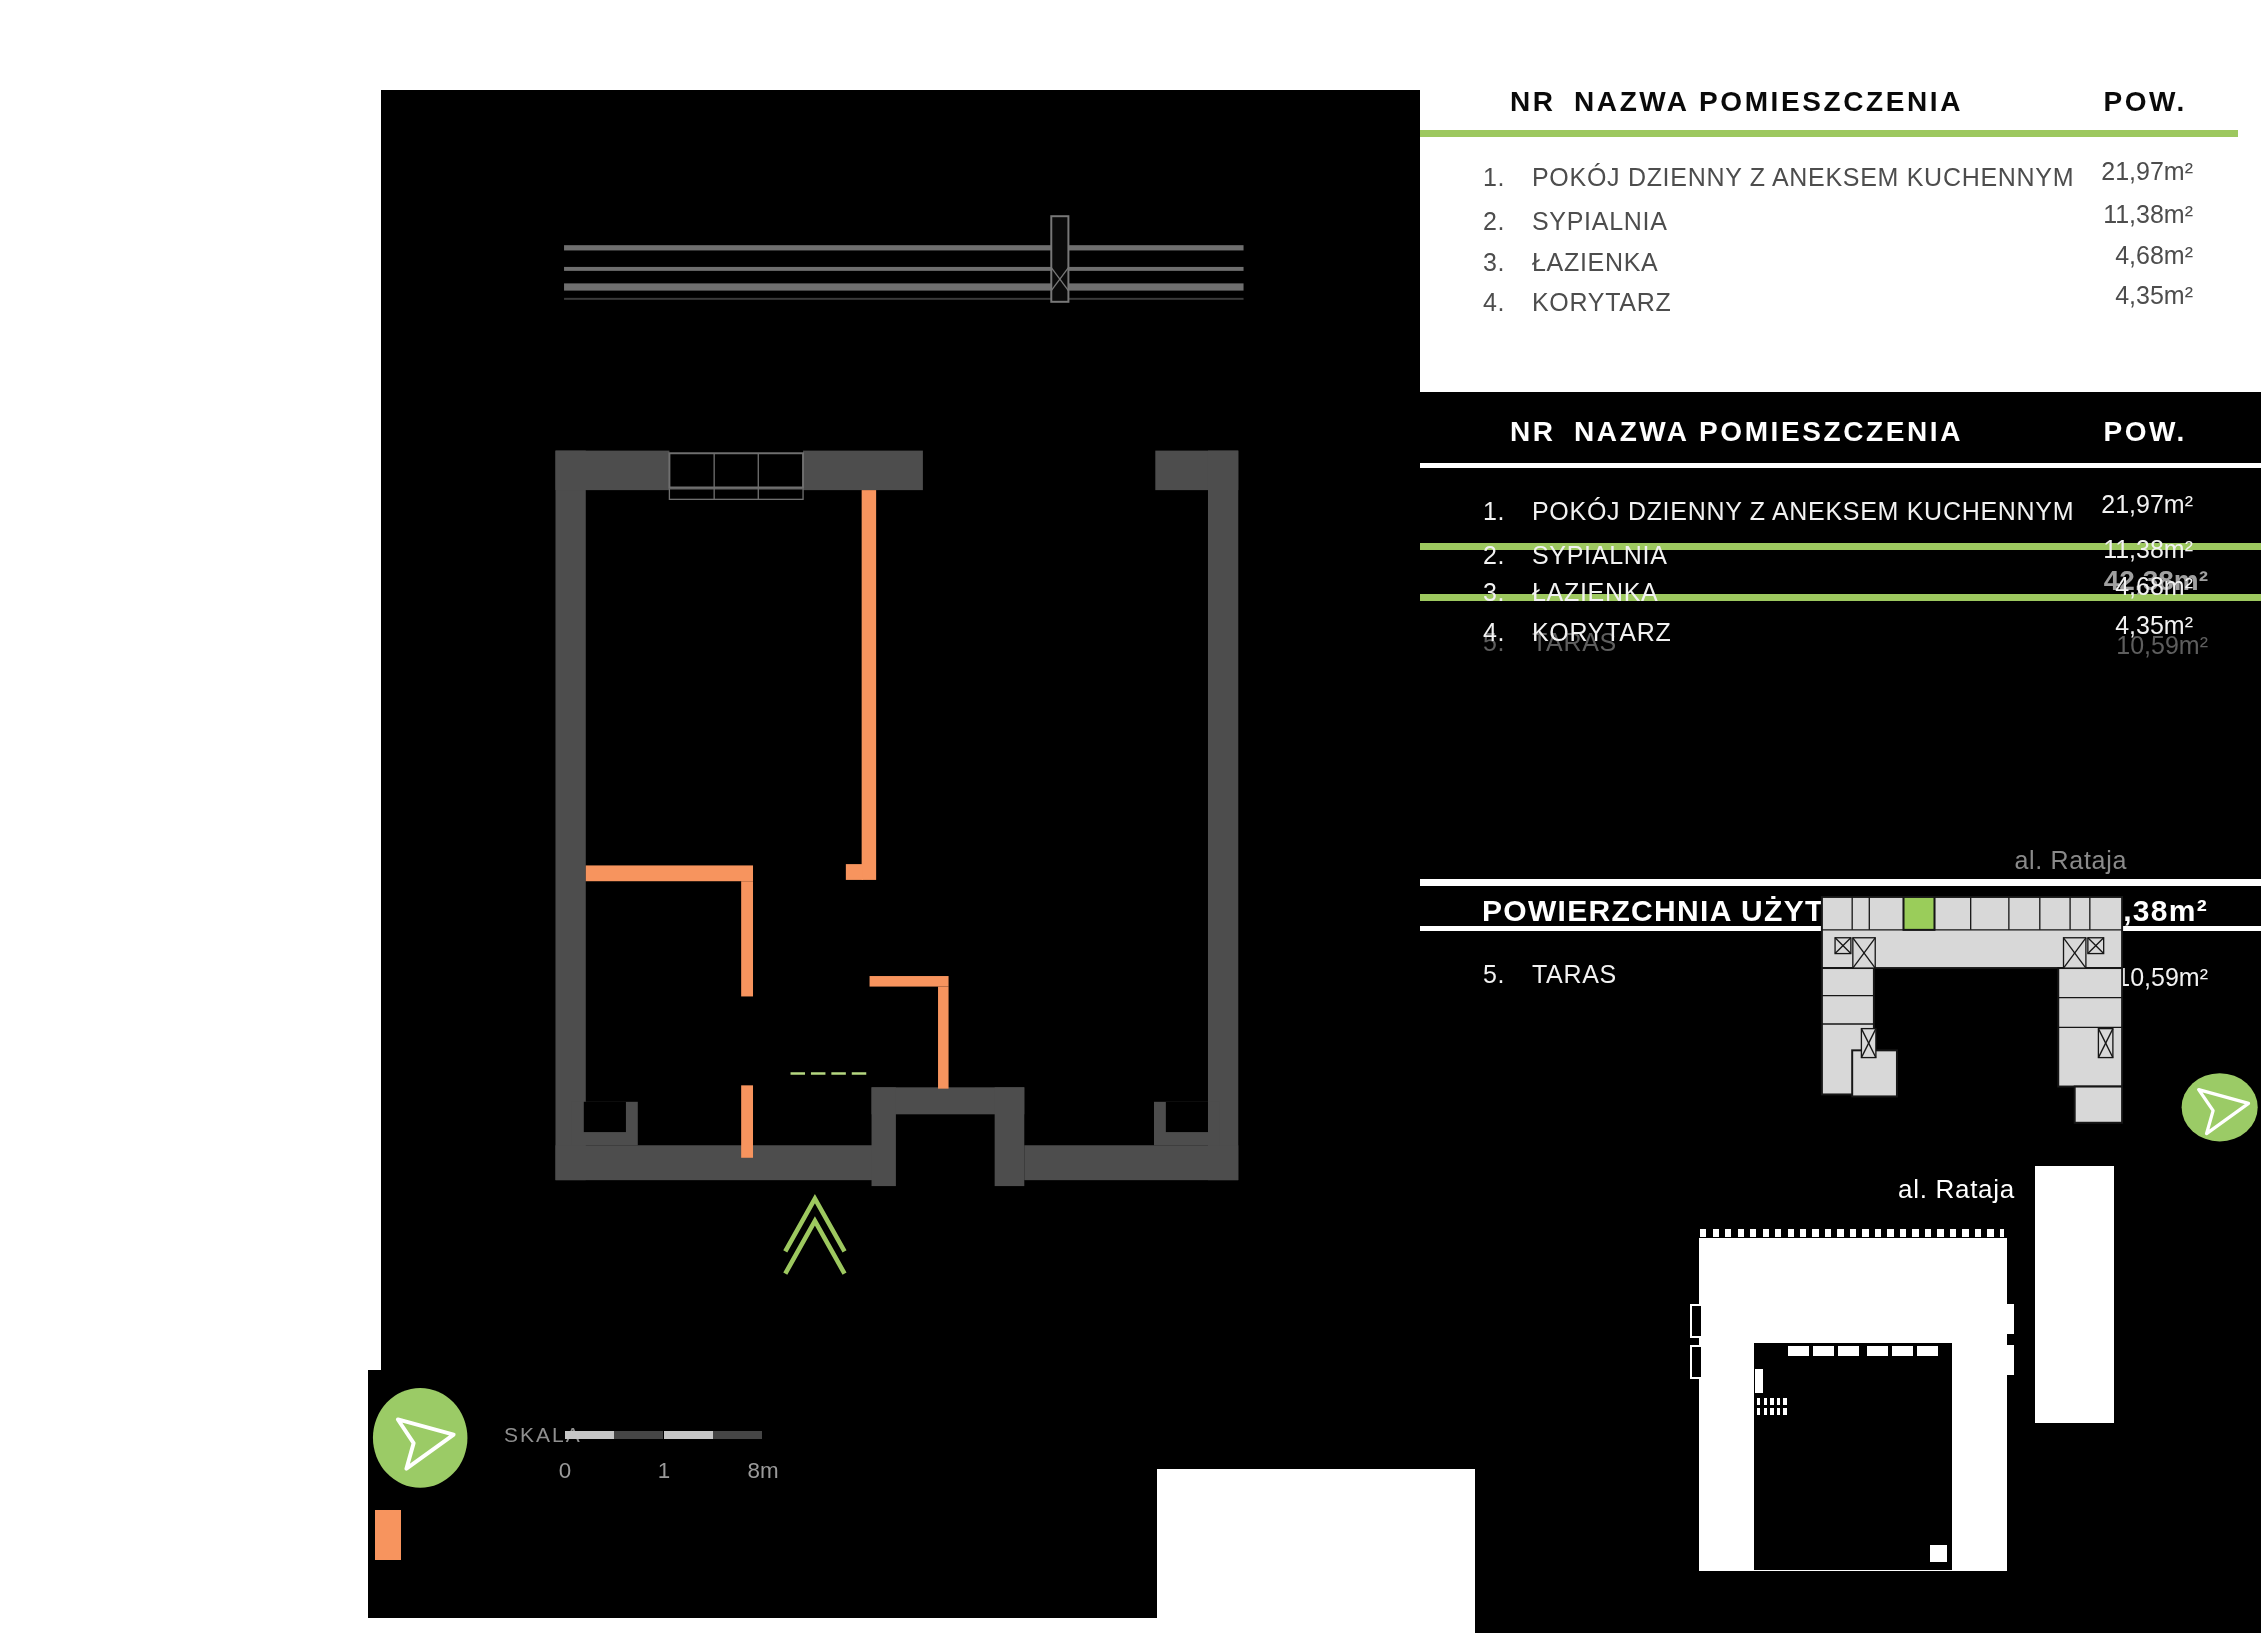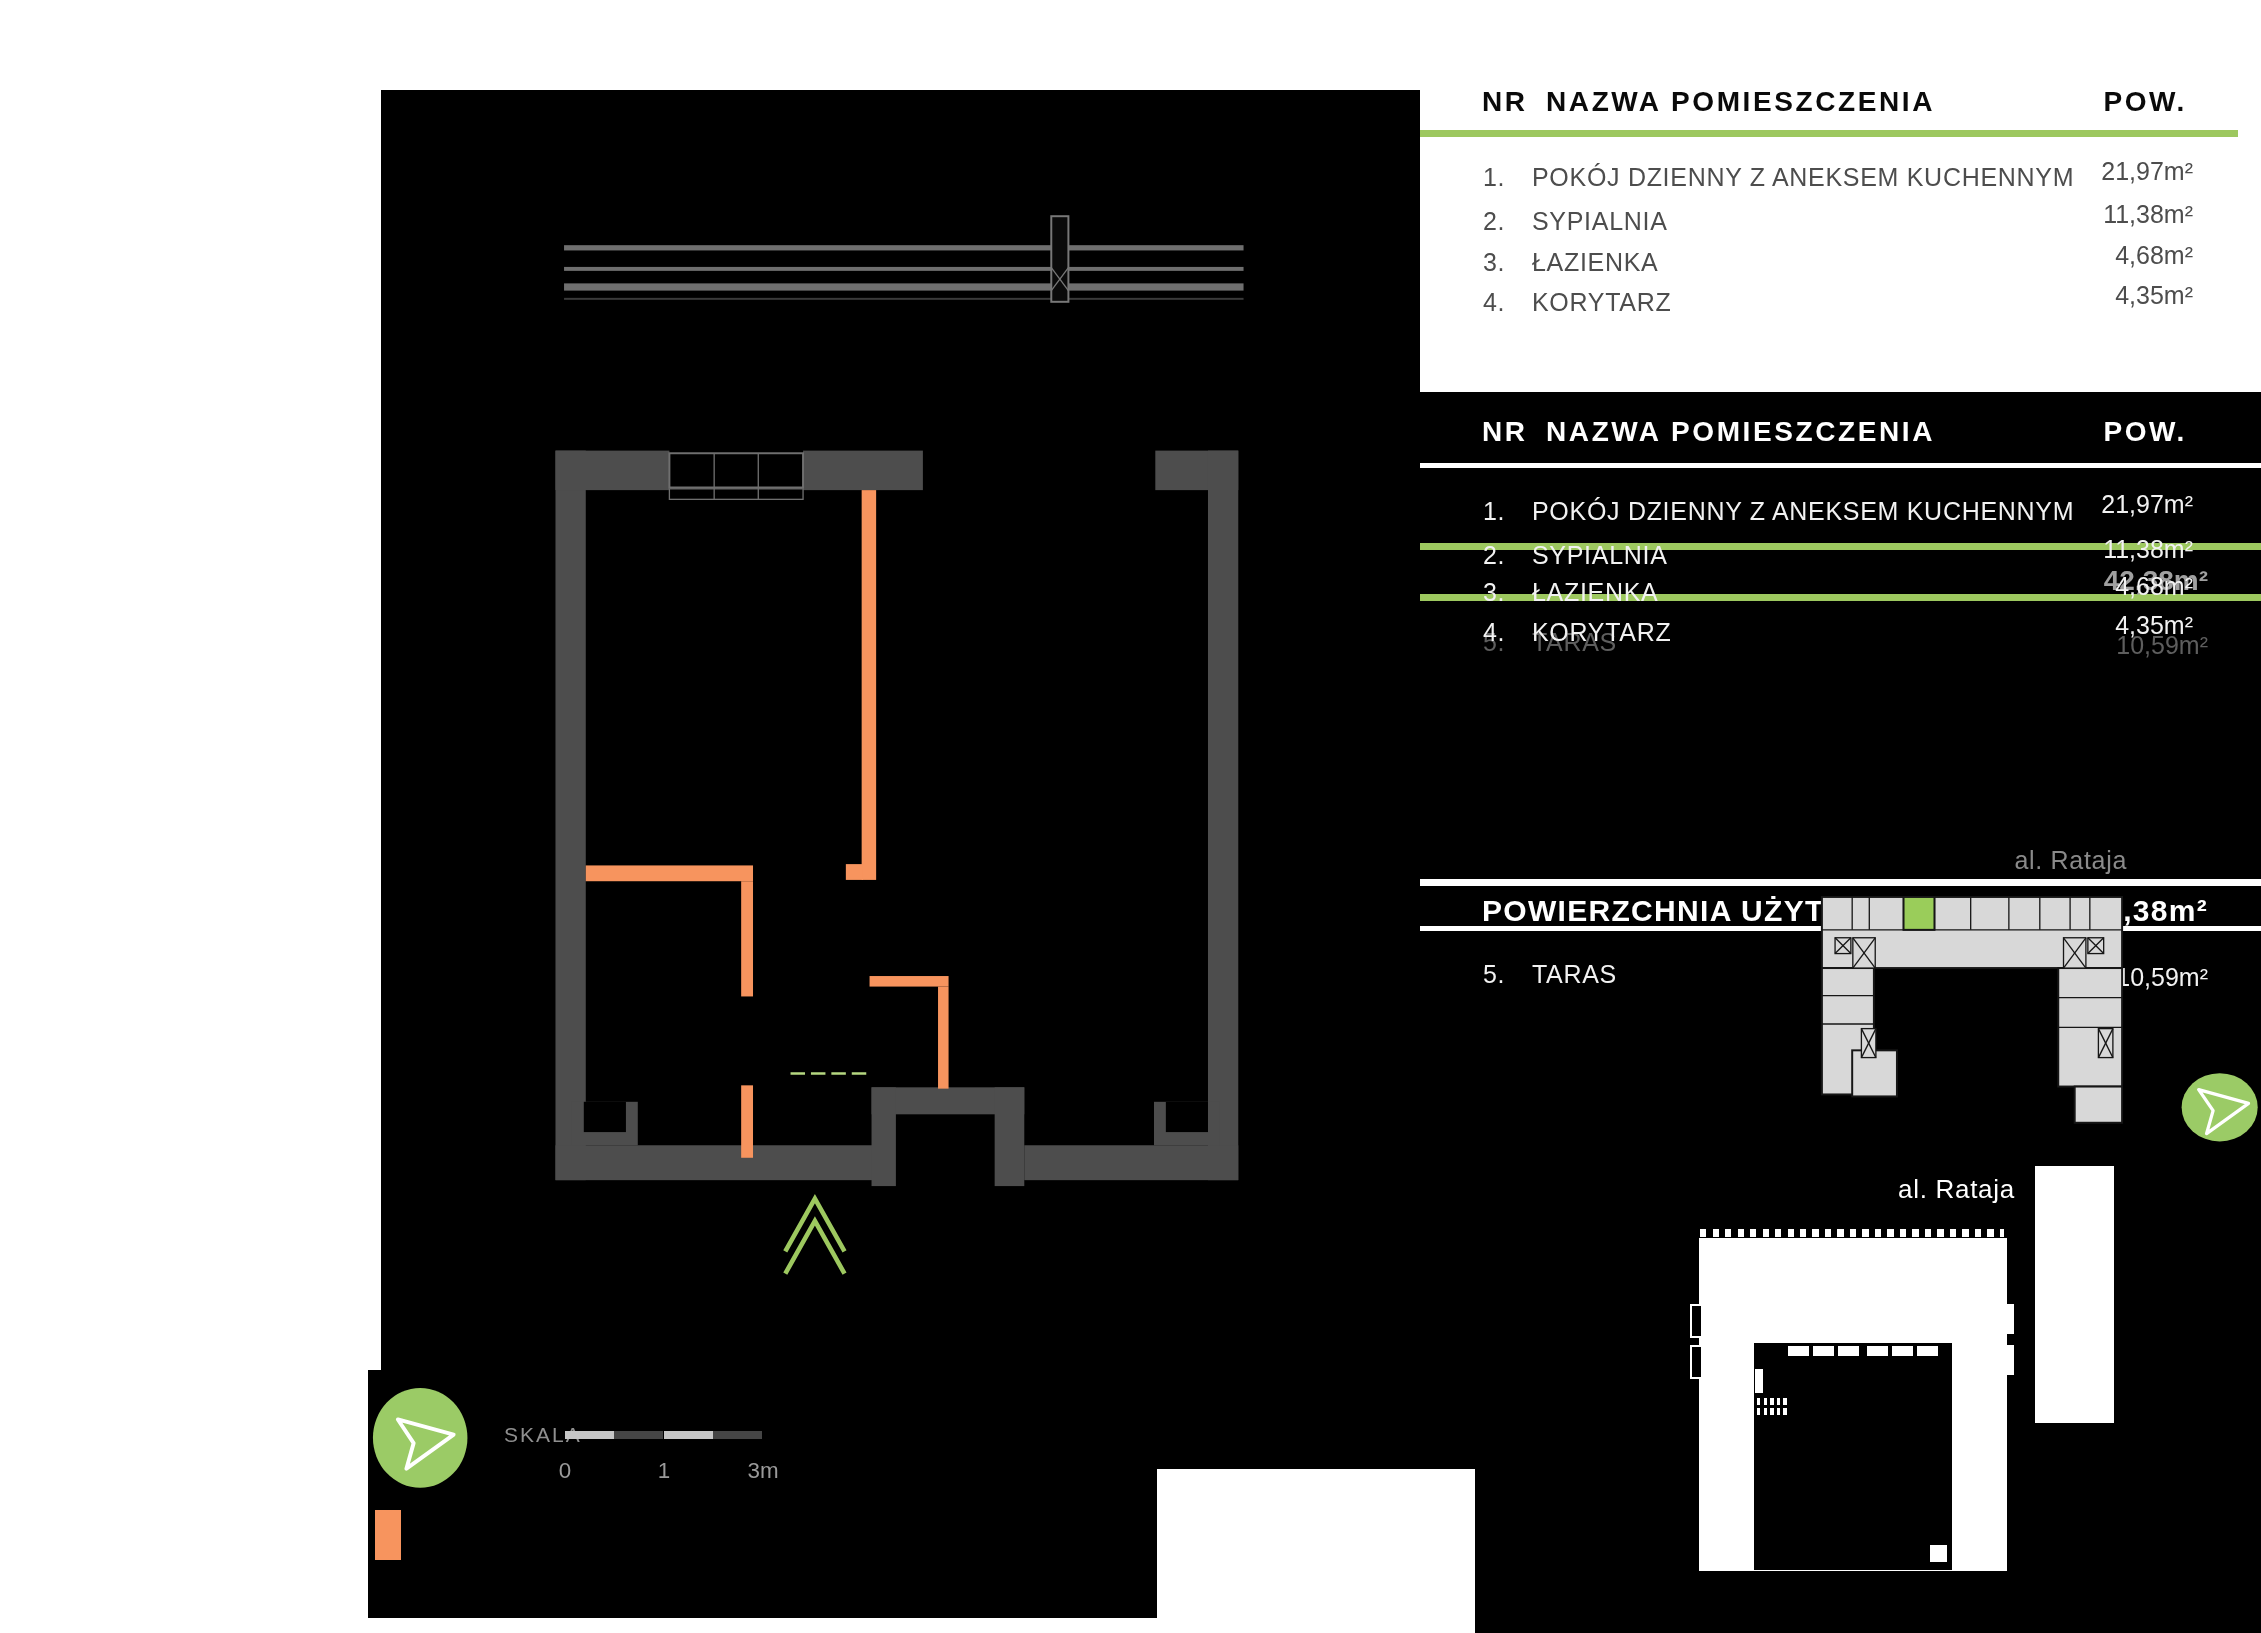--- a/index.html
+++ b/index.html
@@ -1,20 +1,20 @@
 <!DOCTYPE html>
 <html style="font-size:10.5px"><head>
 <meta charset="utf-8">
 <style>
   html,body{margin:0;padding:0;background:#fff;}
   body{width:2261px;height:1634px;font-family:"Liberation Sans",sans-serif;}
   #canvas{position:relative;width:2261px;height:1634px;background:#fff;overflow:hidden;}
   .abs{position:absolute;}
   .blk{position:absolute;background:#000;}
-  .hdr{font-weight:bold;font-size:28px;letter-spacing:2.6px;color:#0a0a0a;white-space:nowrap;}
+  .hdr{font-weight:bold;font-size:28px;letter-spacing:2.6px;color:#0a0a0a;white-space:nowrap;margin-left:28px;}
   .hdr.w{color:#ffffff;}
   .cell{font-size:25px;letter-spacing:0.7px;color:#4d4d4d;white-space:nowrap;}
   .cell.w{color:#f2f2f2;}
   .cell.ghost{color:#5e5e5e;}
   .val{font-size:25px;color:#4d4d4d;white-space:nowrap;text-align:right;}
   .val.w{color:#f2f2f2;}
   .greenline{position:absolute;background:#9DC85F;}
   .whiteline{position:absolute;background:#ffffff;}
   .title{font-weight:bold;font-size:30px;letter-spacing:1.3px;color:#ffffff;white-space:nowrap;}
   .street{font-size:25px;color:#8a8a8a;letter-spacing:0.7px;white-space:nowrap;}
@@ -99,21 +99,21 @@
 
   <div class="abs scl" style="left:504px;top:1423px;">SKALA</div>
   <div class="abs" style="left:565px;top:1431px;width:198px;height:8px;">
     <div class="abs" style="left:0;top:0;width:49px;height:8px;background:#c6c6c6;"></div>
     <div class="abs" style="left:49px;top:0;width:49px;height:8px;background:#454545;"></div>
     <div class="abs" style="left:99px;top:0;width:49px;height:8px;background:#c6c6c6;"></div>
     <div class="abs" style="left:148px;top:0;width:49px;height:8px;background:#454545;"></div>
   </div>
   <div class="abs num" style="left:552px;top:1458px;width:26px;">0</div>
   <div class="abs num" style="left:651px;top:1458px;width:26px;">1</div>
-  <div class="abs num" style="left:743px;top:1458px;width:40px;">3m</div>
+  <div class="abs num" style="left:743px;top:1458px;width:40px;">8m</div>
 
   <div class="abs" style="left:375px;top:1510px;width:26px;height:50px;background:#F7945E;"></div>
 
   <div class="abs hdr" style="left:1482px;top:86px;">NR</div>
   <div class="abs hdr" style="left:1546px;top:86px;">NAZWA POMIESZCZENIA</div>
   <div class="abs hdr" style="right:74px;top:86px;">POW.</div>
   <div class="greenline" style="left:1420px;top:130px;width:818px;height:7.2px;"></div>
 
   <div class="abs cell" style="left:1483px;top:163px;">1.</div>
   <div class="abs cell" style="left:1532px;top:163px;">POKÓJ DZIENNY Z ANEKSEM KUCHENNYM</div>

